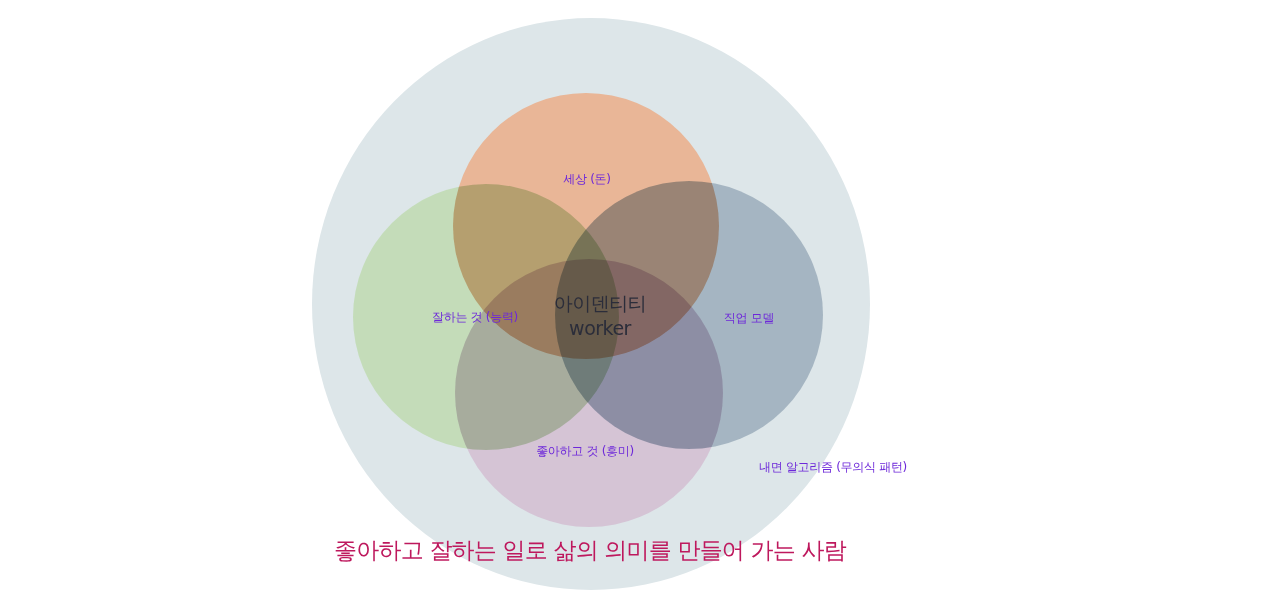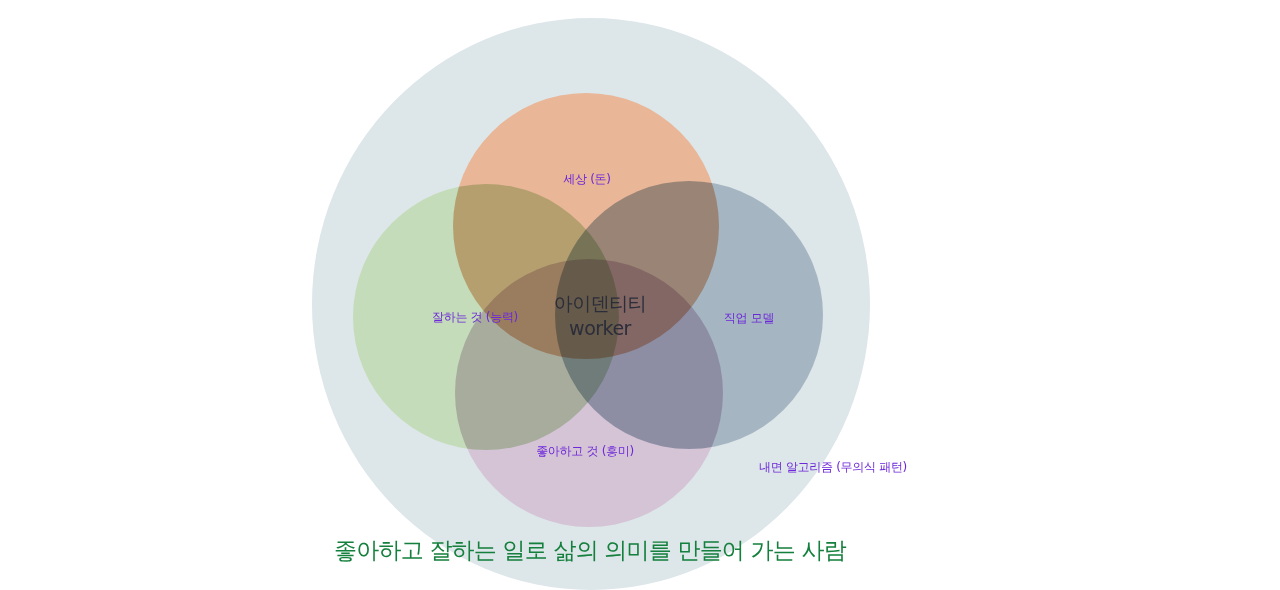--- a/index.html
+++ b/index.html
@@ -3,21 +3,21 @@
 <meta charset="utf-8">
 <style>
   html, body { margin:0; padding:0; background:#ffffff; }
   body { width:1280px; height:590px; position:relative; overflow:hidden;
          font-family:"DejaVu Sans","Liberation Sans",sans-serif; }
   #diagram { position:absolute; left:0; top:0; width:1280px; height:590px; }
   .label { position:absolute; color:#6d28d9; white-space:nowrap; transform:translate(-50%,-50%); }
   .small { font-size:12px; letter-spacing:-0.3px; }
   .center-label { font-size:19px; color:#2b2d3a; text-align:center; line-height:25px; letter-spacing:-0.5px; }
   .caption { position:absolute; left:590px; top:550px; transform:translate(-50%,-50%);
-             font-size:23px; color:#15803d; white-space:nowrap; letter-spacing:-0.8px; }
+             font-size:23px; color:#be185d; white-space:nowrap; letter-spacing:-0.8px; }
 </style>
 </head>
 <body>
 
 <svg id="diagram" viewBox="0 0 1280 590" xmlns="http://www.w3.org/2000/svg">
   <ellipse cx="591" cy="304" rx="279" ry="286" fill="#dde6e9"></ellipse>
   <g style="isolation:isolate">
     <circle cx="586" cy="226" r="133" fill="#e9b392" style="mix-blend-mode:multiply" opacity="0.95"></circle>
     <circle cx="486" cy="317" r="133" fill="#c2dcb7" style="mix-blend-mode:multiply" opacity="0.95"></circle>
     <circle cx="689" cy="315" r="134" fill="#a0b1be" style="mix-blend-mode:multiply" opacity="0.92"></circle>

